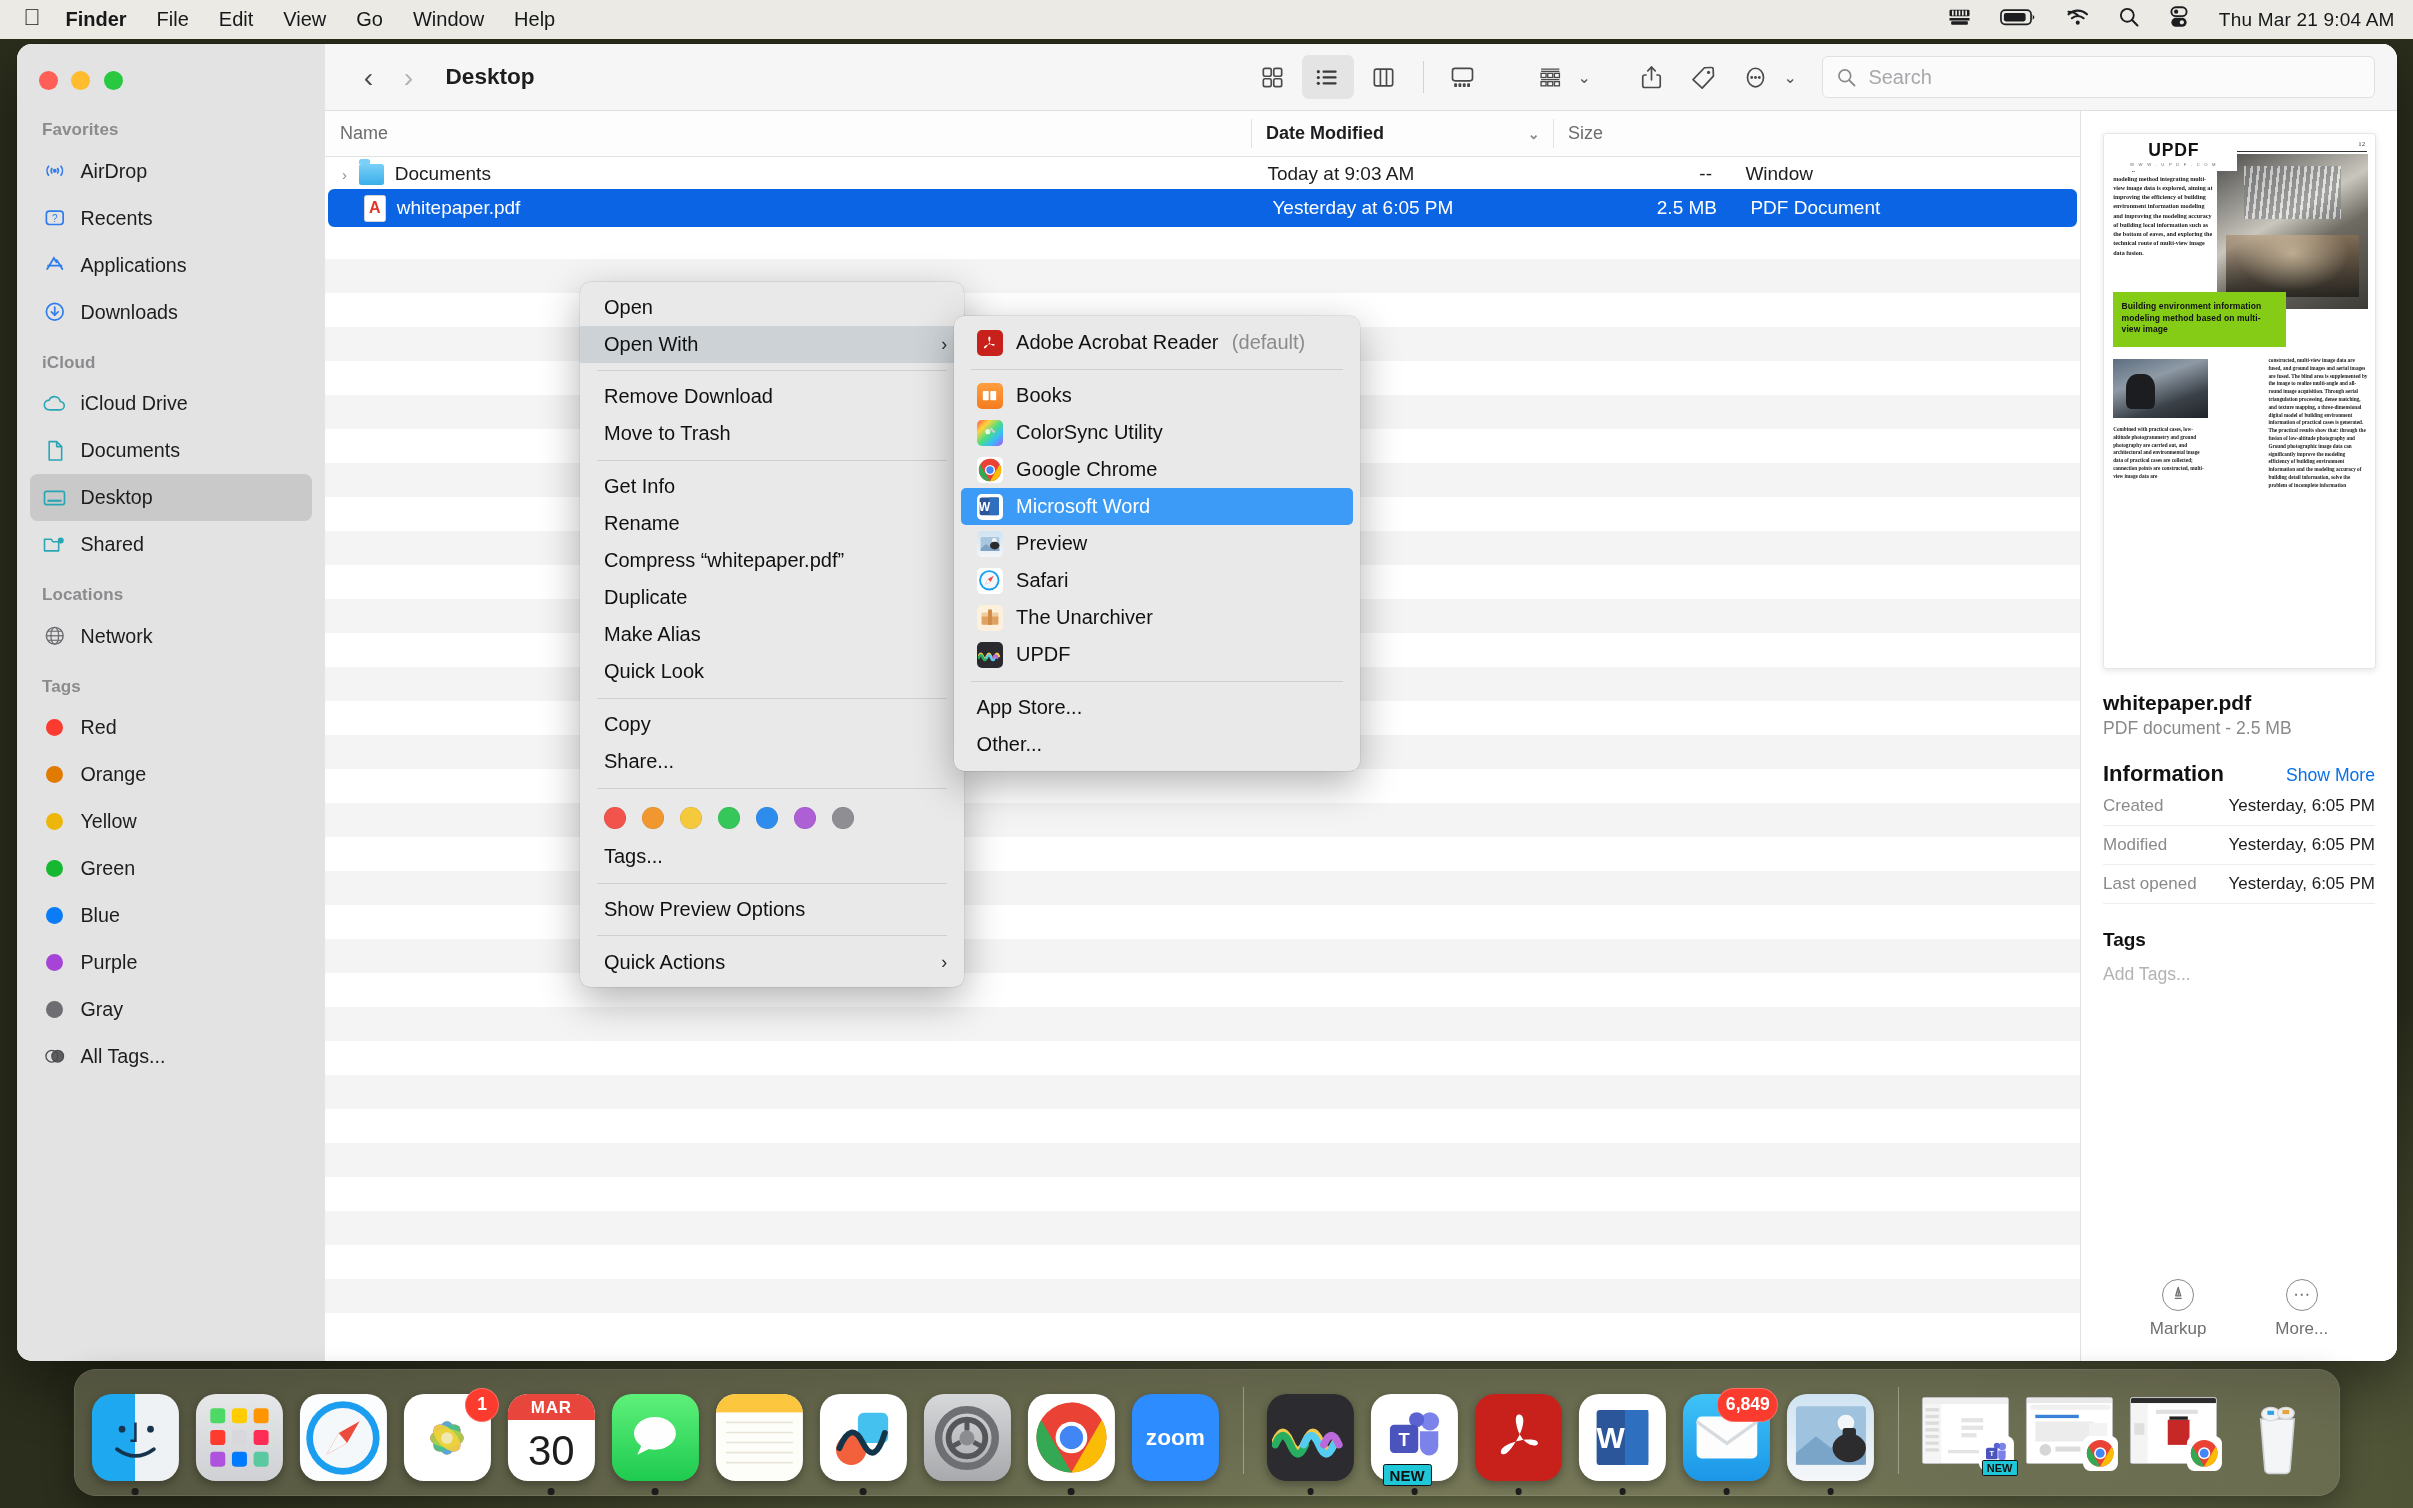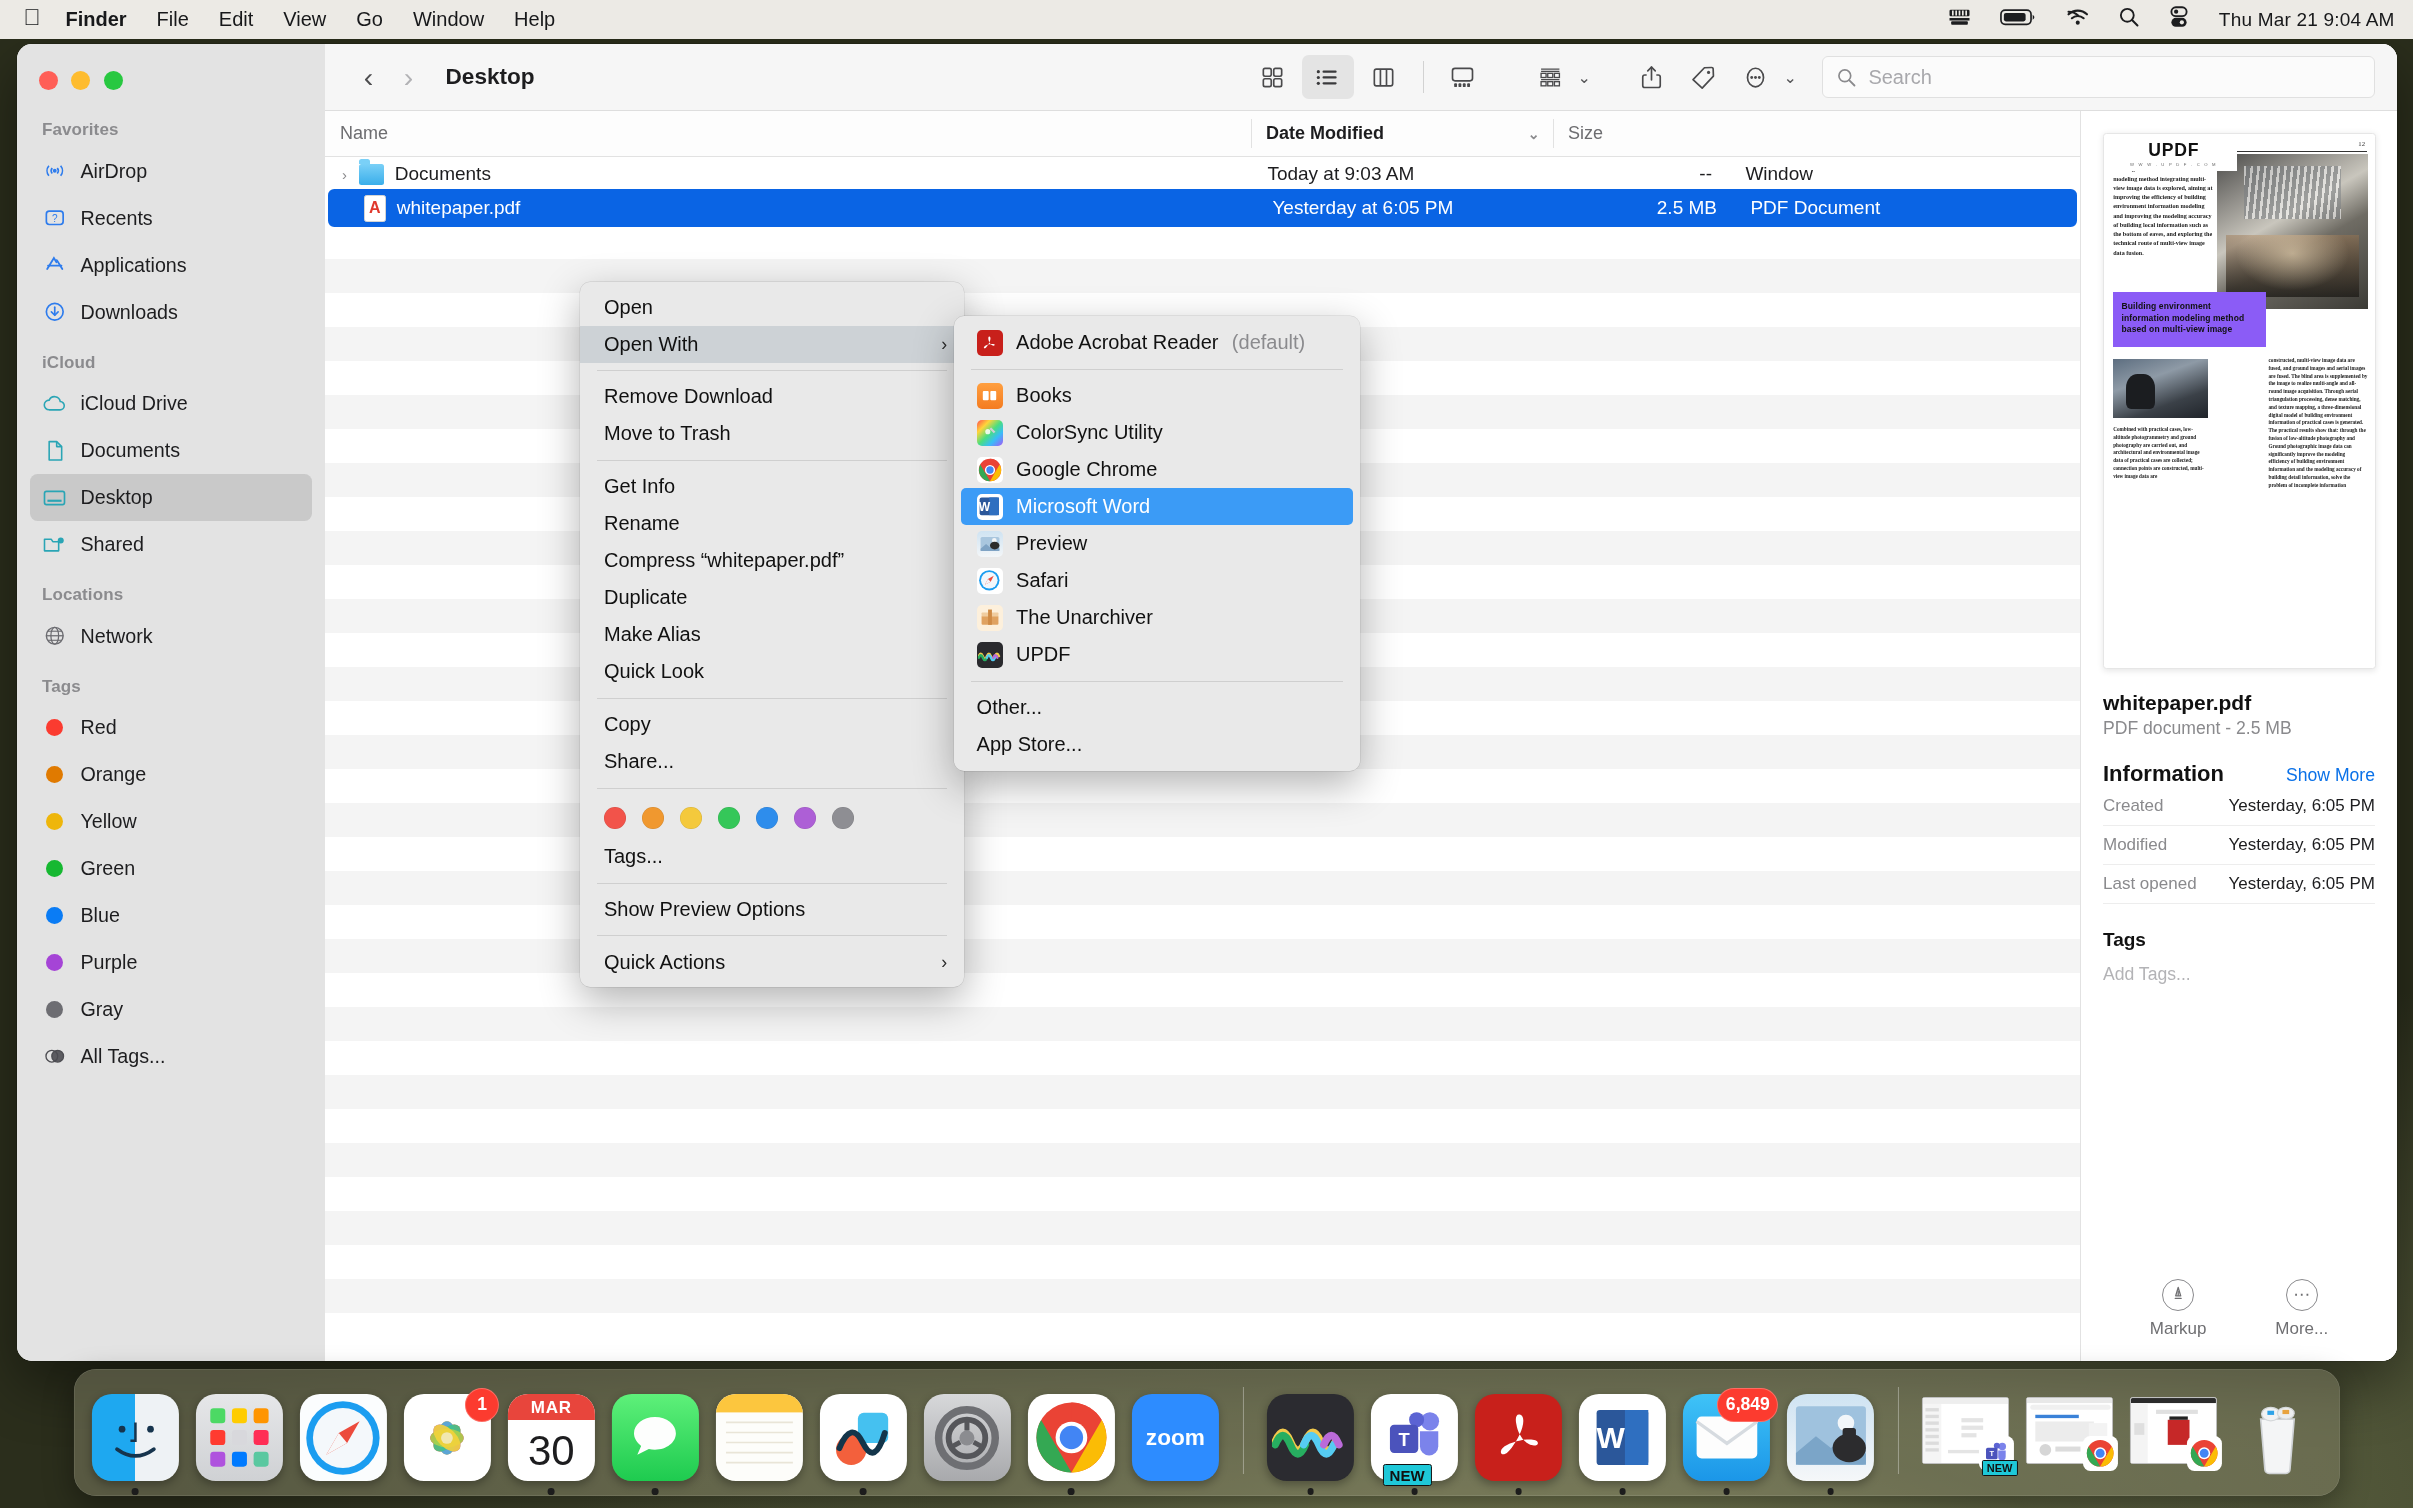--- a/index.html
+++ b/index.html
@@ -164,22 +164,22 @@
   .thumb .photo1{
     position:absolute; right:6.7px; top:20px; width:151px; height:155px;
     background:linear-gradient(150deg,#4a4a48 0%,#8d8b86 22%,#c9c6bd 42%,#6f6c64 60%,#3c3b36 100%);
   }
   .thumb .photo1::before{ content:""; position:absolute; left:18%; top:8%; width:64%; height:34%;
     background:repeating-linear-gradient(96deg,rgba(255,255,255,0.55) 0 2.5px, rgba(120,125,130,0.5) 2.5px 6.7px); }
   .thumb .photo1::after{ content:""; position:absolute; left:6%; bottom:8%; width:88%; height:40%;
     background:radial-gradient(ellipse at 50% 30%, rgba(255,235,200,0.55) 0%, rgba(60,58,52,0.0) 60%),
                linear-gradient(180deg, rgba(160,120,80,0.45), rgba(30,28,24,0.8)); }
   .thumb .banner{
-    position:absolute; left:9.2px; top:158px; width:153px; padding:9.2px 8.4px 11px 8.4px;
-    background:#8b5cf6; color:#111; font-family:"Liberation Sans", sans-serif;
+    position:absolute; left:9.2px; top:158px; width:173px; padding:9.2px 8.4px 11px 8.4px;
+    background:#84cc16; color:#111; font-family:"Liberation Sans", sans-serif;
     font-size:8.5px; font-weight:700; line-height:1.36; letter-spacing:0.1px;
   }
   .thumb .photo2{
     position:absolute; left:9.2px; top:225px; width:95px; height:59px;
     background:linear-gradient(160deg,#5d6e80 0%,#8e9aa6 35%,#3b4148 70%,#20242a 100%);
   }
   .thumb .photo2::after{ content:""; position:absolute; left:14%; top:26%; width:30%; height:58%;
     background:#1b1d20; border-radius:40% 40% 18% 18%; }
   .thumb .col-bl{ position:absolute; left:9.2px; top:292px; width:95px; font-size:5.2px; line-height:1.5; color:#1a1a1a; font-weight:700; }
   .thumb .col-r{ position:absolute; right:7.5px; top:223px; width:99px; font-size:5.2px; line-height:1.5; color:#1a1a1a; font-weight:700; }
@@ -860,22 +860,22 @@
               <path d="M1 11 q2.5-6 5-0 t5 0 t5 0 t5 0 t5 0" fill="none" stroke="#f2c94c" stroke-width="3" stroke-linecap="round"></path>
               <path d="M1 13 q2.5-6 5-0 t5 0" fill="none" stroke="#27ae60" stroke-width="3" stroke-linecap="round"></path>
               <path d="M11 13 q2.5-6 5-0 t5 0" fill="none" stroke="#56ccf2" stroke-width="3" stroke-linecap="round"></path>
               <path d="M19 13 q2.5-6 5-0" fill="none" stroke="#bb6bd9" stroke-width="3" stroke-linecap="round"></path>
             </svg>
       </span>
       <span>UPDF</span>
     </div>
 
     <div class="sep"></div>
+    <div class="plain">App Store...</div>
     <div class="plain">Other...</div>
-    <div class="plain">App Store...</div>
   </div>
 </div>
 
 <div class="dock">
 
   <span class="dapp">
     <span class="sq" style="background:linear-gradient(90deg,#1ea8f0 0 50%, #eef2f5 50% 100%)">
       <svg width="87" height="87" viewBox="0 0 104 104">
             <circle cx="36" cy="42" r="4" fill="#16344d"></circle>
             <circle cx="70" cy="42" r="4" fill="#16344d"></circle>

